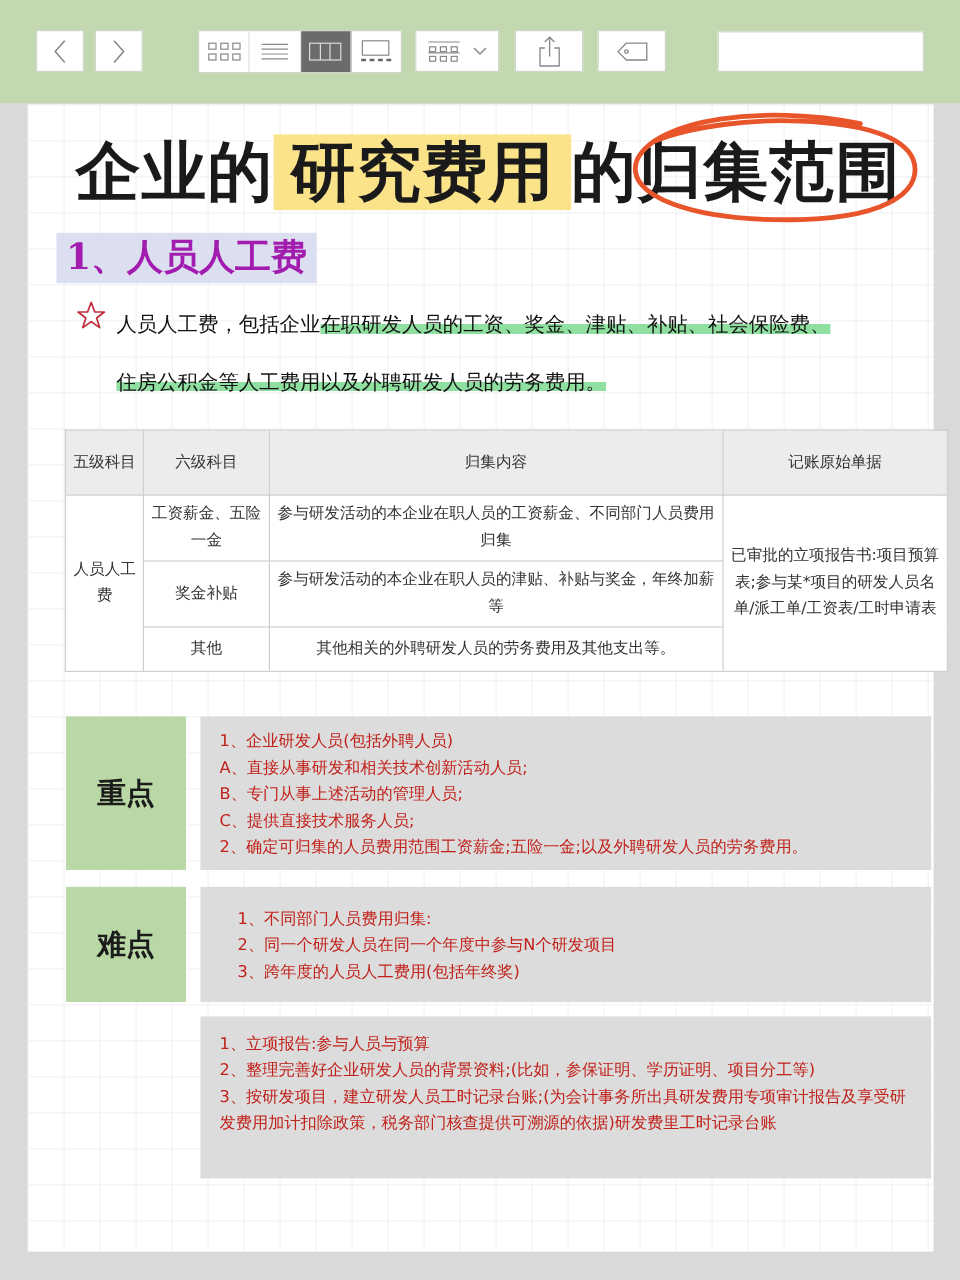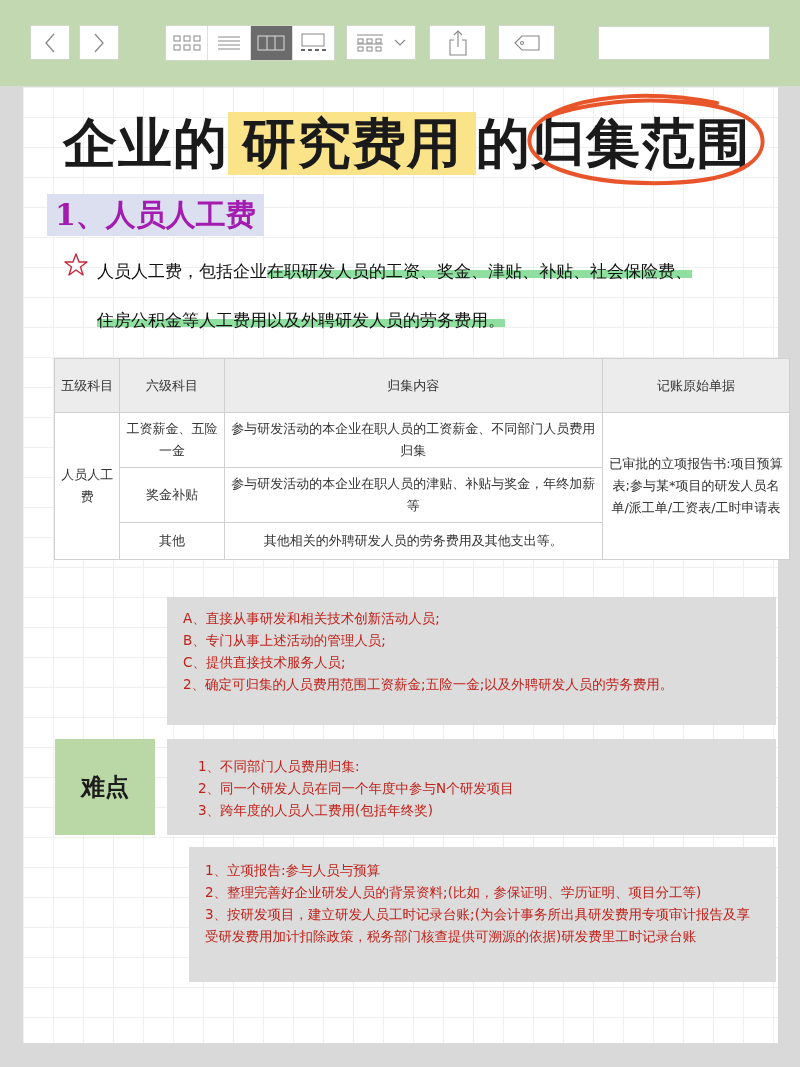--- a/index.html
+++ b/index.html
@@ -240,37 +240,39 @@
       <td>参与研发活动的本企业在职人员的津贴、补贴与奖金，年终加薪等</td>
     </tr>
     <tr class="r3">
       <td>其他</td>
       <td>其他相关的外聘研发人员的劳务费用及其他支出等。</td>
     </tr>
   </tbody>
     </table>
 
   <div class="panel" style="top:510px;height:128px;">
+    <div class="label">重点</div>
     <div class="body">
+      <p>1、企业研发人员(包括外聘人员)</p>
       <p>A、直接从事研发和相关技术创新活动人员;</p>
       <p>B、专门从事上述活动的管理人员;</p>
       <p>C、提供直接技术服务人员;</p>
       <p>2、确定可归集的人员费用范围工资薪金;五险一金;以及外聘研发人员的劳务费用。</p>
     </div>
   </div>
 
   <div class="panel" style="top:652px;height:96px;">
     <div class="label">难点</div>
     <div class="body" style="padding-top:16px;padding-left:31px;">
       <p>1、不同部门人员费用归集:</p>
       <p>2、同一个研发人员在同一个年度中参与N个研发项目</p>
       <p>3、跨年度的人员人工费用(包括年终奖)</p>
     </div>
   </div>
 
   <div class="panel" style="top:760px;height:135px;">
-    <div class="body" style="padding-top:12px;margin-left:22px;">
+    <div class="body" style="padding-top:12px;">
       <p>1、立项报告:参与人员与预算</p>
       <p>2、整理完善好企业研发人员的背景资料;(比如，参保证明、学历证明、项目分工等)</p>
       <p>3、按研发项目，建立研发人员工时记录台账;(为会计事务所出具研发费用专项审计报告及享受研发费用加计扣除政策，税务部门核查提供可溯源的依据)研发费里工时记录台账</p>
     </div>
   </div>
 </div>
 
 </body></html>

